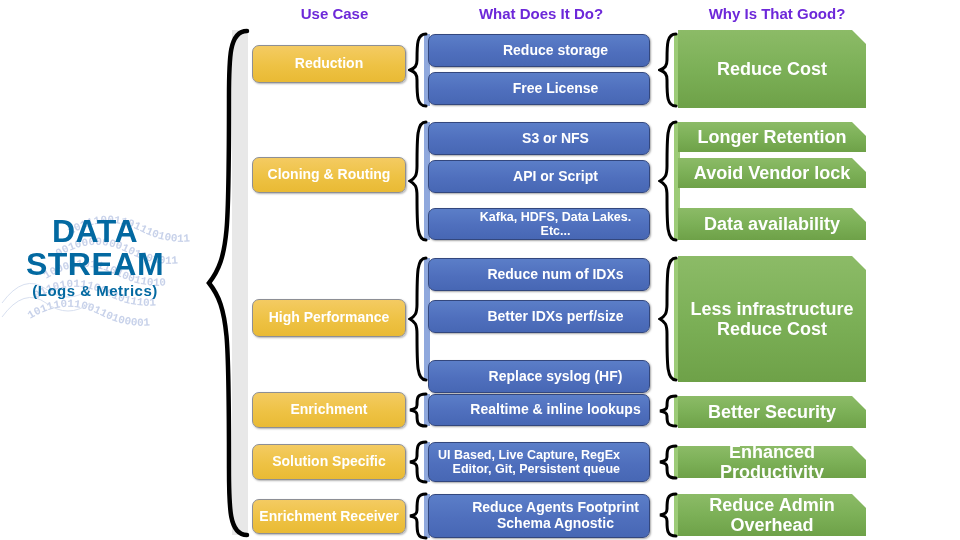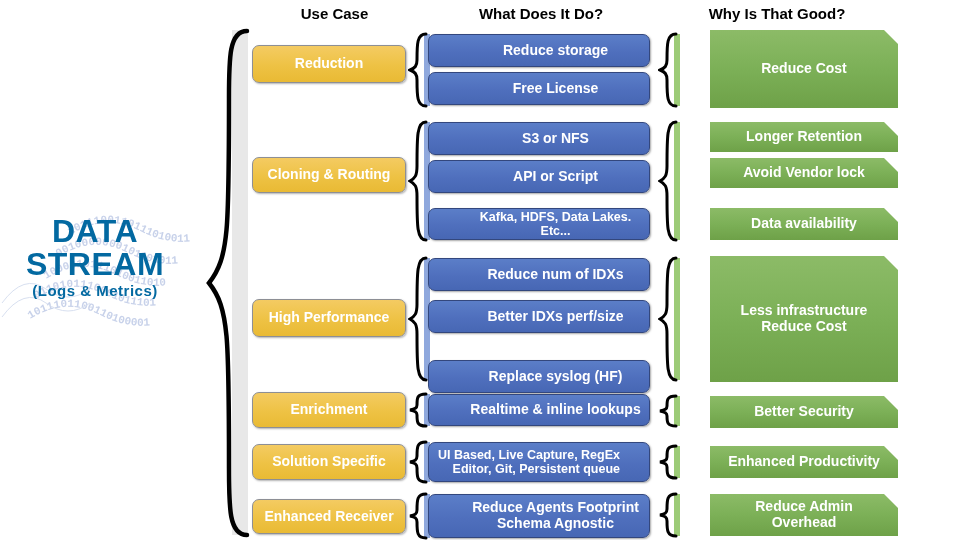--- a/index.html
+++ b/index.html
@@ -30,21 +30,21 @@
     line-height: 1.02;
     text-align: center;
   }
   .logo-l1 { font-size: 32px; }
   .logo-l2 { font-size: 32px; }
   .logo-l3 { font-size: 15px; margin-top: 3px; }
 
   
   .col-head {
     position: absolute; top: 5px;
-    font-size: 15px; font-weight: bold; color: #000000;
+    font-size: 15px; font-weight: bold; color: #6d28d9;
     text-align: center;
   }
   #head-usecase  { left: 243px; width: 183px; }
   #head-what     { left: 430px; width: 222px; }
   #head-why      { left: 633px; width: 288px; }
 
   
   #band {
     position: absolute; left: 232px; top: 30px;
     width: 16px; height: 505px;
@@ -83,22 +83,22 @@
     border-radius: 7px;
     font-size: 14px;
     box-shadow: 1px 1px 2px rgba(0,0,0,.35);
     left: 428px; width: 222px; padding-left: 39px;
   }
   .blue.small { font-size: 12.5px; }
 
   
   .green {
     background: linear-gradient(180deg,#8cbb67 0%,#7cb057 50%,#6ea148 100%);
-    font-size: 14px;
-    left: 710px; width: 188px;
+    font-size: 18px;
+    left: 678px; width: 188px;
     clip-path: polygon(0 0, calc(100% - 14px) 0, 100% 14px, 100% 100%, 0 100%);
     filter: drop-shadow(2px 2px 2px rgba(0,0,0,.30));
   }
 
   
   .mini-brace { position: absolute; width: 20px; }
 
   
   .sliver { position: absolute; width: 6px; }
   .sliver.b { background: #8fa8dd; }
@@ -218,21 +218,21 @@
   </svg>
   <div class="node blue small" style="top:442px;height:40px;white-space:pre-line;text-align:right;justify-content:flex-start;padding-left:9px;">UI Based, Live Capture, RegEx
 Editor, Git, Persistent queue</div>
 
   <div class="sliver g" style="left:674px;top:446px;height:32px;"></div>
   <svg class="mini-brace" style="left:658px;top:444px;height:36px;" viewBox="0 0 20 36" preserveAspectRatio="none">
     <path d="M18,2 C9,2 9,6 9,13 C9,16 7,17 2,18 C7,19 9,20 9,23 C9,30 9,34 18,34" fill="none" stroke="#000" stroke-width="3" stroke-linecap="round"></path>
   </svg>
   <div class="node green" style="top:446px;height:32px;">Enhanced Productivity</div>
 
-  <div class="node yellow" style="top:499px;height:35px;">Enhanced Receiver</div>
+  <div class="node yellow" style="top:499px;height:35px;">Enrichment Receiver</div>
 
   <div class="sliver b" style="left:424px;top:494px;height:44px;"></div>
   <svg class="mini-brace" style="left:408px;top:492px;height:48px;" viewBox="0 0 20 48" preserveAspectRatio="none">
     <path d="M18,2 C9,2 9,8 9,18 C9,22 7,23 2,24 C7,25 9,26 9,30 C9,40 9,46 18,46" fill="none" stroke="#000" stroke-width="3" stroke-linecap="round"></path>
   </svg>
   <div class="node blue" style="top:494px;height:44px;white-space:pre-line;">Reduce Agents Footprint
 Schema Agnostic</div>
 
   <div class="sliver g" style="left:674px;top:494px;height:42px;"></div>
   <svg class="mini-brace" style="left:658px;top:492px;height:46px;" viewBox="0 0 20 46" preserveAspectRatio="none">

